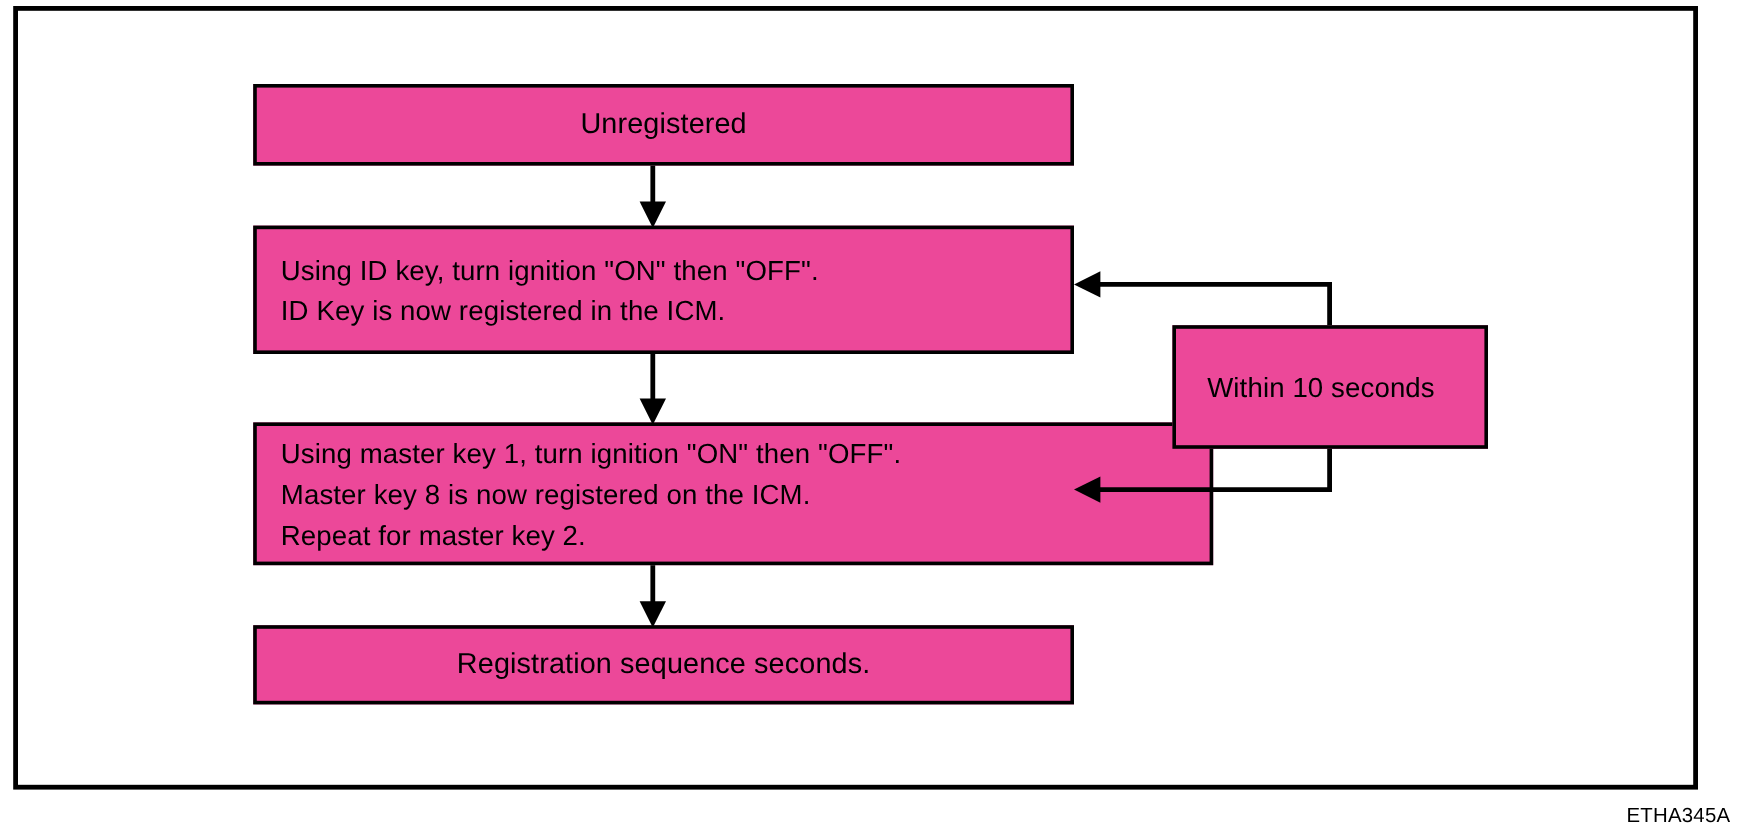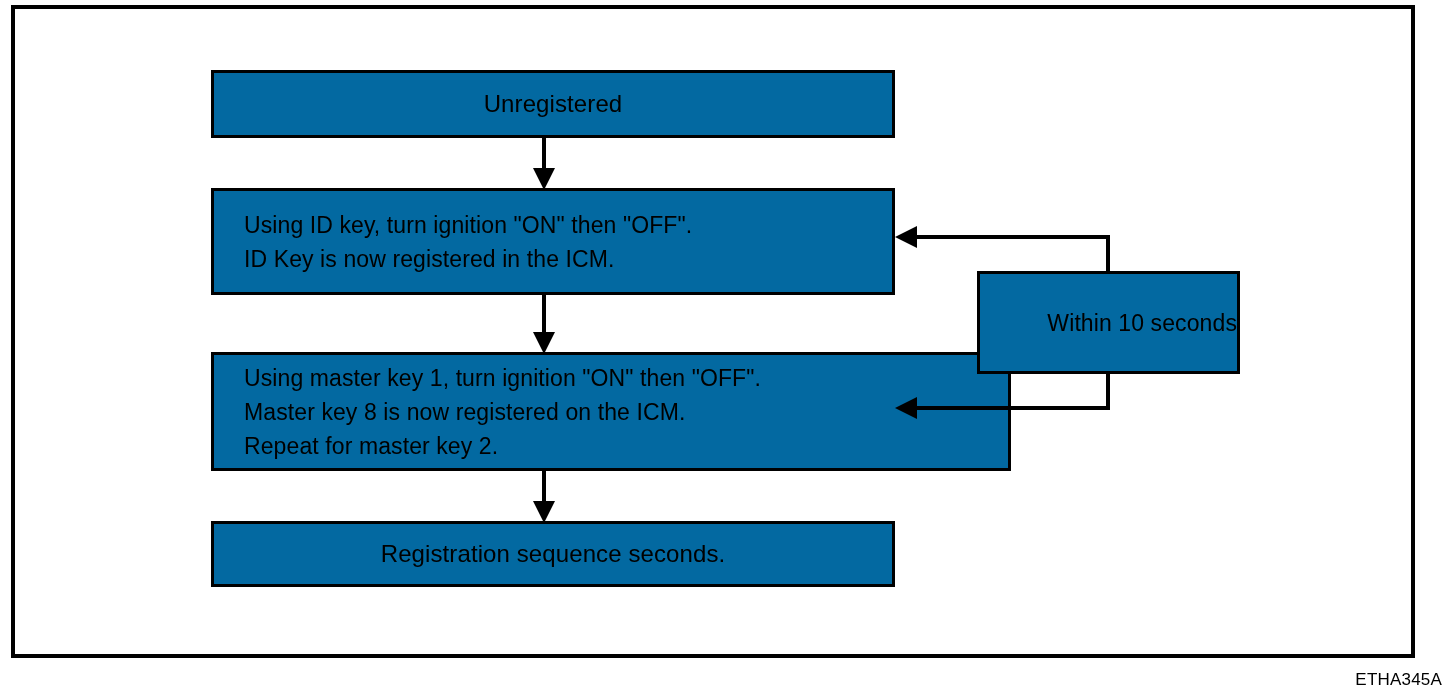--- a/index.html
+++ b/index.html
@@ -28,49 +28,49 @@
     height: 653px;
     border: 4px solid #000000;
     box-sizing: border-box;
     background: #ffffff;
   }
   
   .flow-box {
     position: absolute;
     box-sizing: border-box;
     border: 3px solid #000000;
-    background: #0369a1;
+    background: #ec4899;
     display: flex;
     flex-direction: column;
     justify-content: center;
   }
   .flow-box.centered {
     align-items: center;
   }
   .flow-box.left-aligned {
     align-items: flex-start;
-    padding-left: 30px;
+    padding-left: 20px;
   }
   .box-line {
     font-size: 23px;
     line-height: 34px;
     white-space: pre;
     letter-spacing: 0.1px;
   }
   .flow-box.centered .box-line {
     font-size: 24px;
   }
 
   
   #box-unregistered { left: 211px; top: 70px; width: 684px; height: 68px; }
   #box-id-key       { left: 211px; top: 188px; width: 684px; height: 107px; }
   #box-master-key   { left: 211px; top: 352px; width: 800px; height: 119px; }
   #box-complete     { left: 211px; top: 521px; width: 684px; height: 66px; }
   #box-timing       { left: 977px; top: 271px; width: 263px; height: 103px;
-                      padding-left: 26px; align-items: flex-end; }
+                      padding-left: 26px; }
 
   
   .connectors {
     position: absolute;
     left: 0;
     top: 0;
     width: 1456px;
     height: 696px;
     pointer-events: none;
   }

